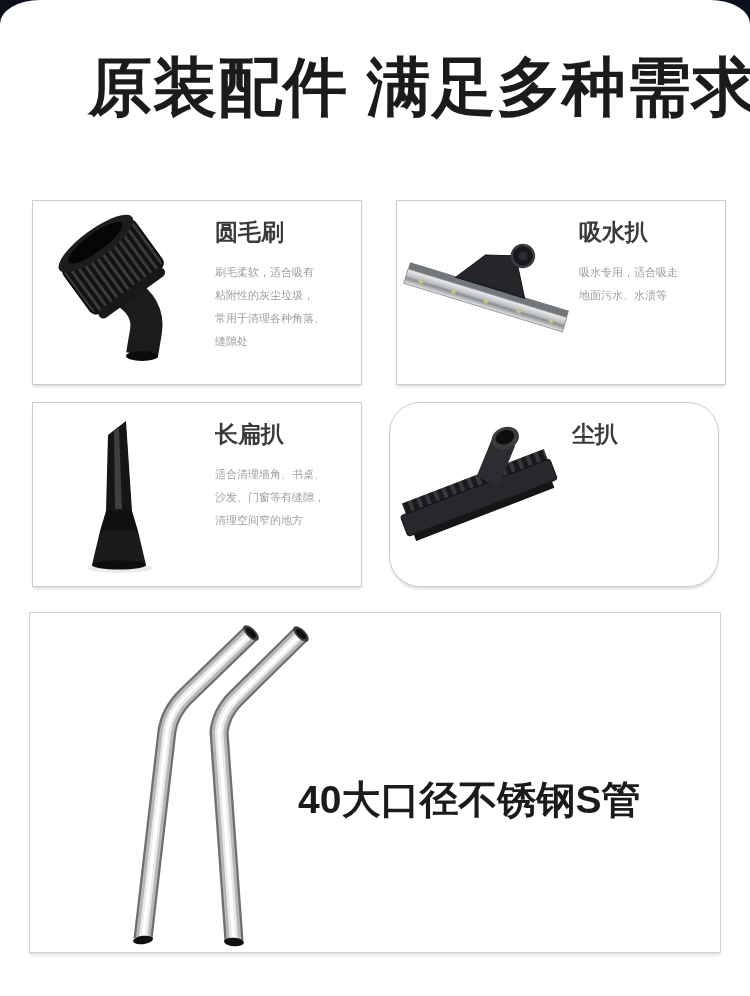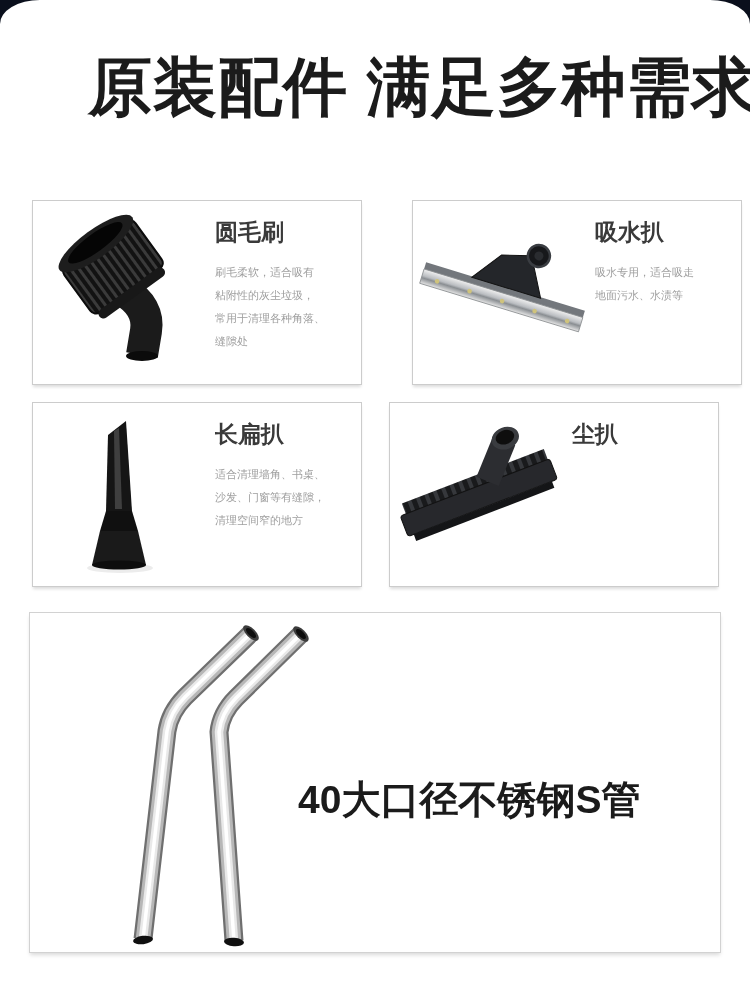--- a/index.html
+++ b/index.html
@@ -30,23 +30,23 @@
   .card {
     position: absolute;
     width: 330px;
     height: 185px;
     background: #fff;
     border: 1px solid #cccccc;
     box-sizing: border-box;
     box-shadow: 0 3px 3px -1px rgba(0,0,0,0.14);
   }
   #card-round-brush   { left: 32px;  top: 200px; }
-  #card-squeegee      { left: 412px; top: 200px; }
+  #card-squeegee      { left: 396px; top: 200px; }
   #card-crevice       { left: 32px;  top: 402px; }
-  #card-dust          { left: 389px; top: 402px; }
+  #card-dust          { left: 389px; top: 402px; border-radius: 31px; }
   .card-img {
     position: absolute;
     left: 0; top: 0;
     width: 180px; height: 183px;
     display: flex;
     align-items: center;
     justify-content: center;
   }
   .card-title {
     position: absolute;

